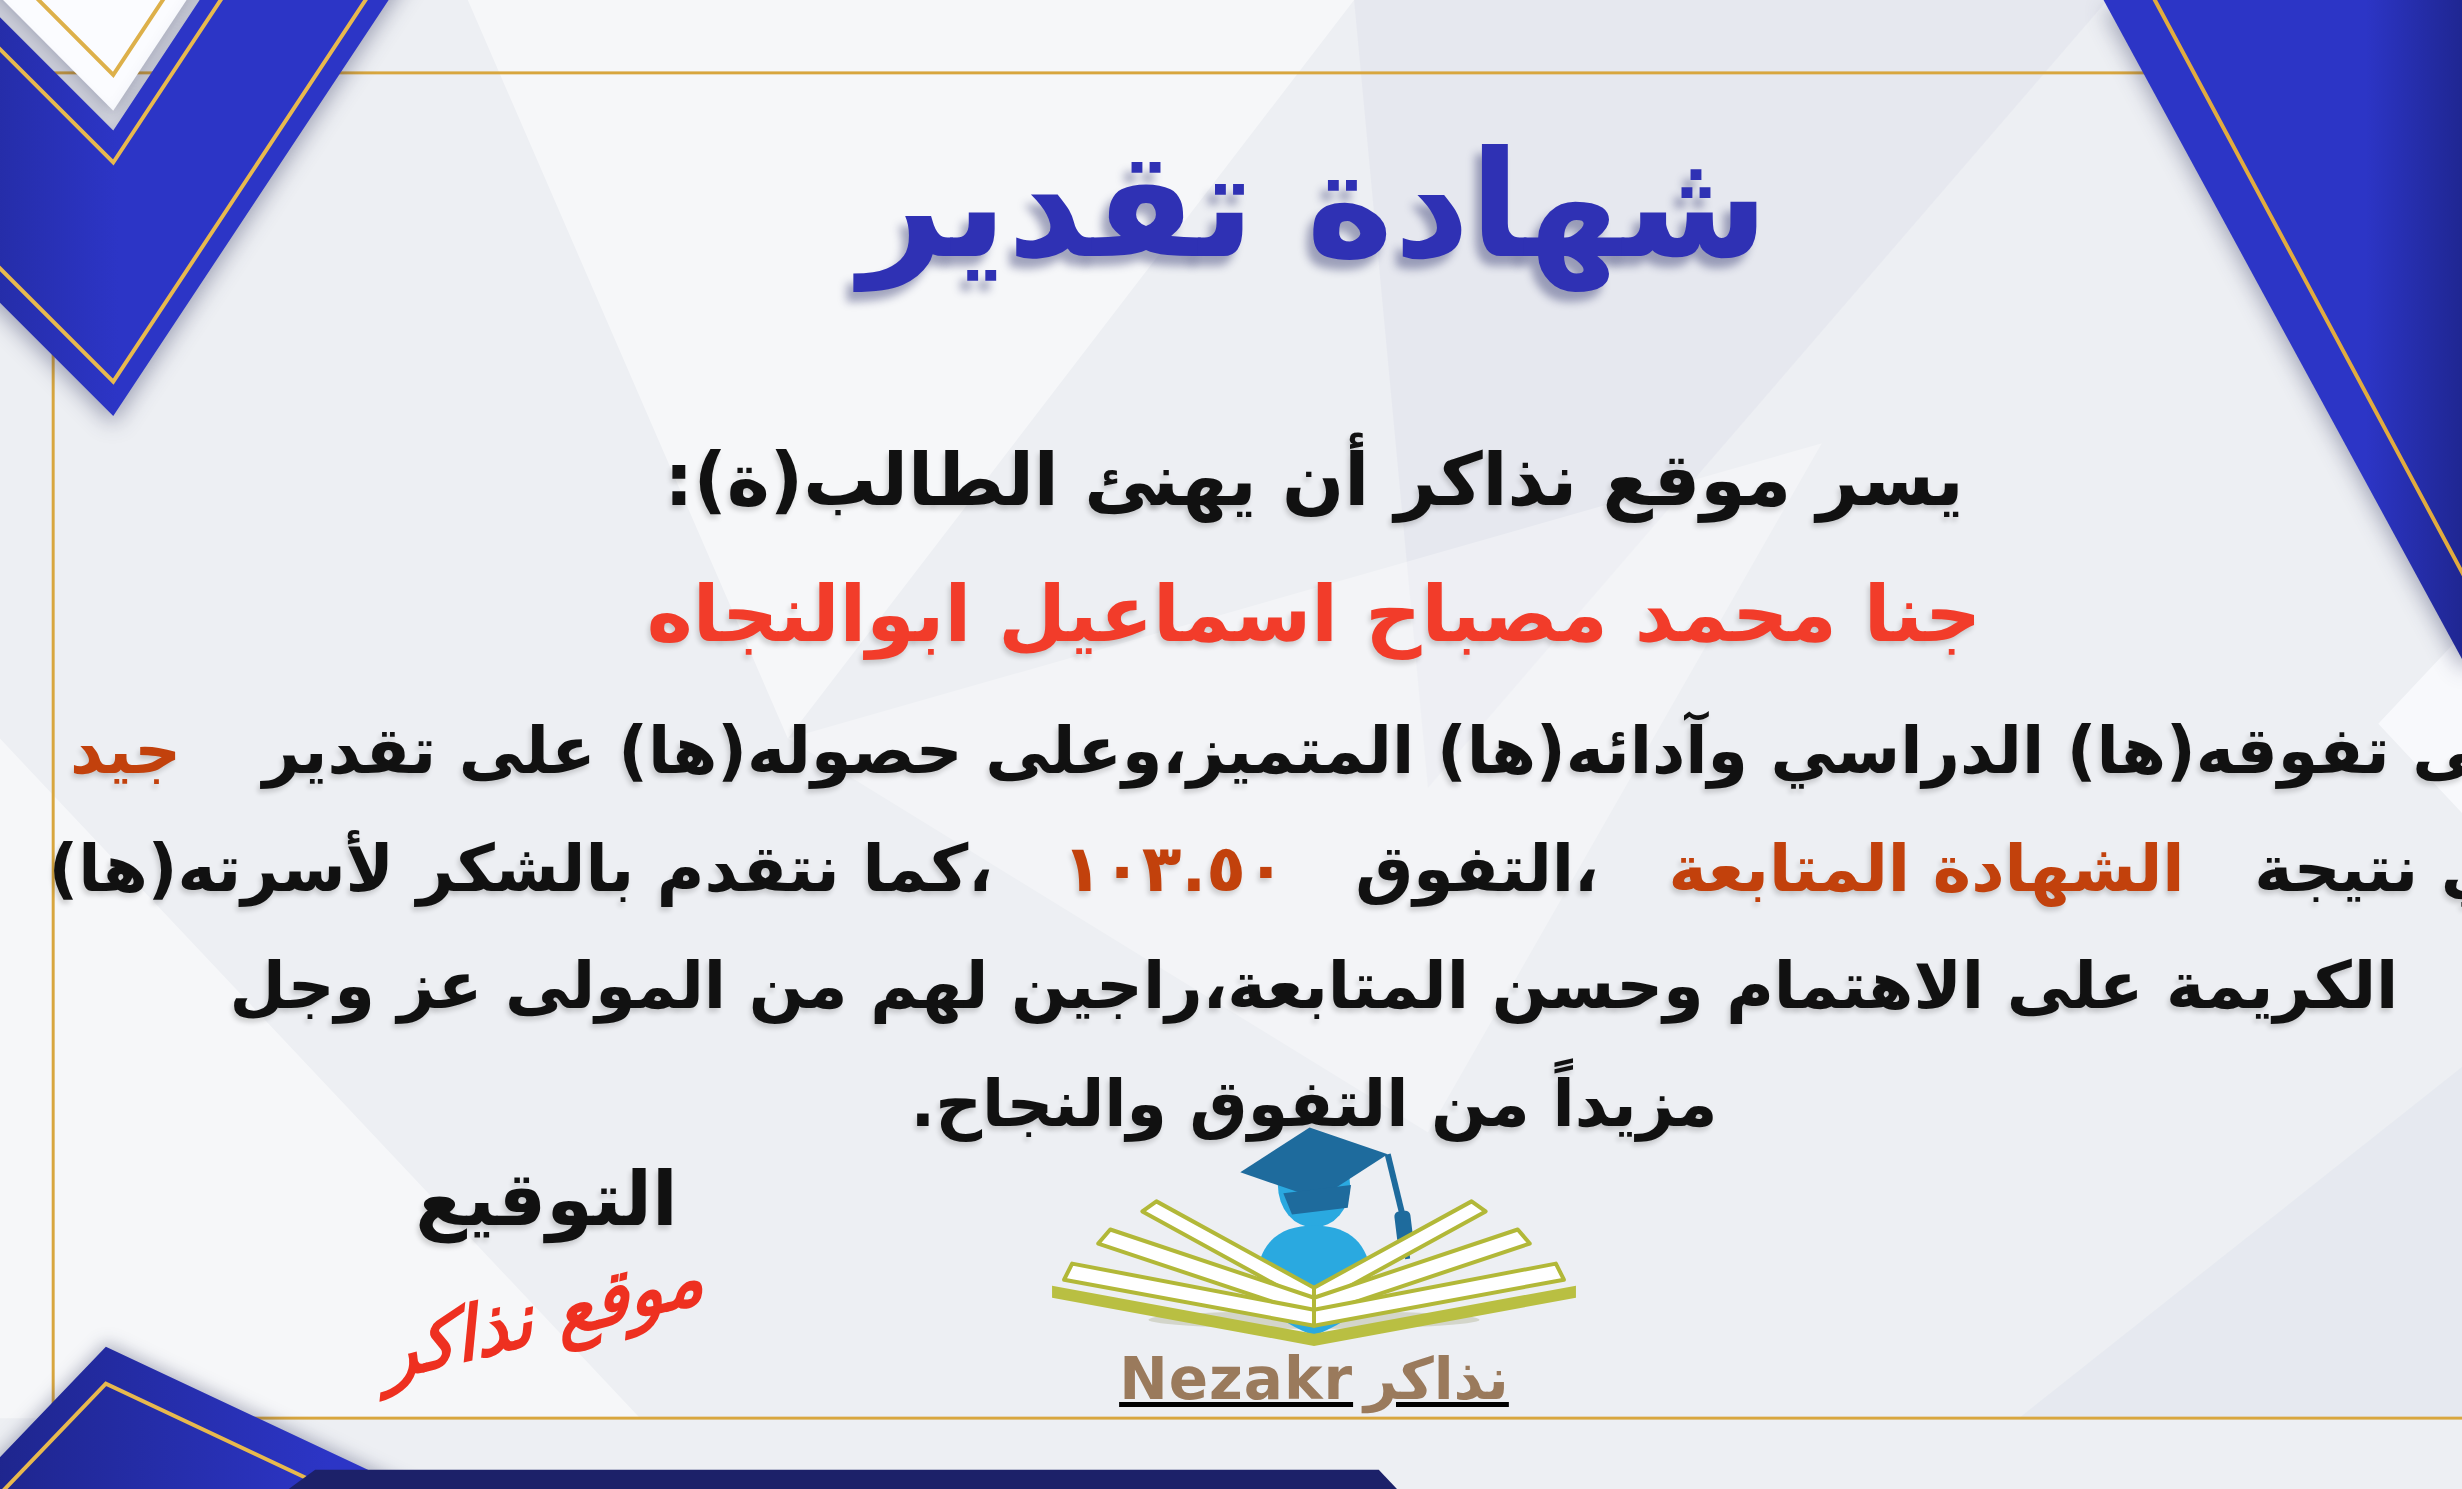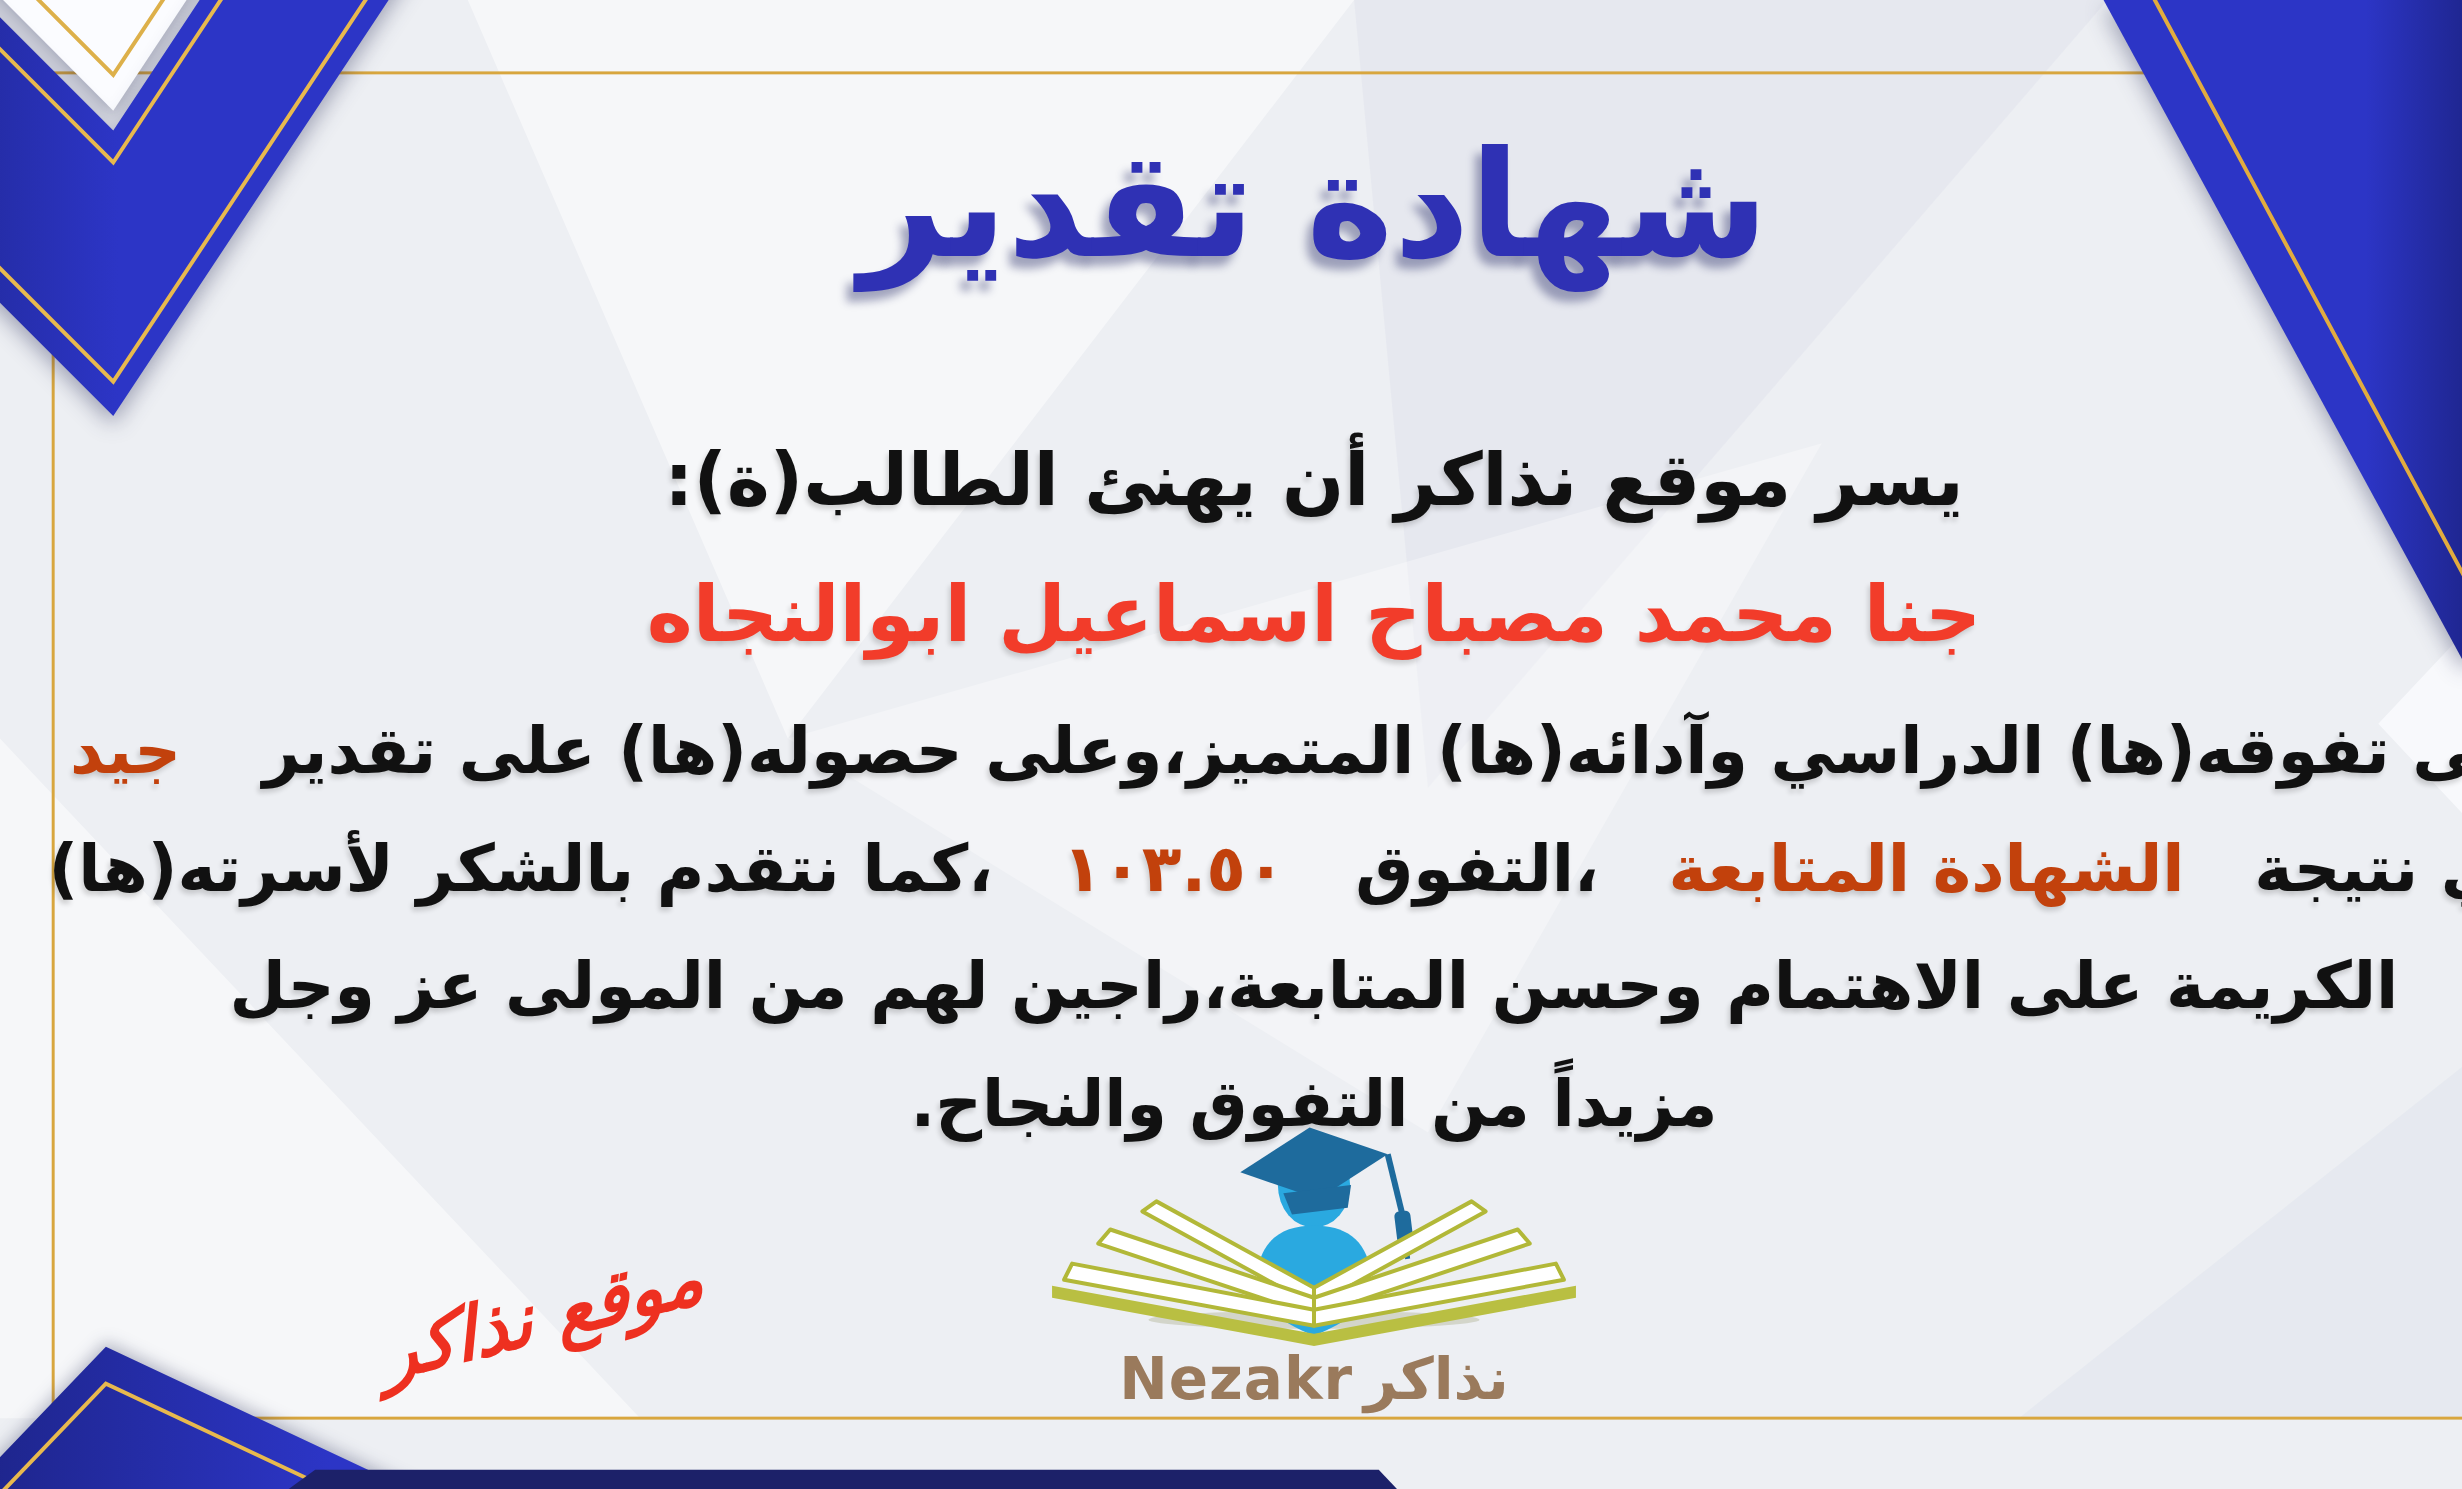--- a/index.html
+++ b/index.html
@@ -43,20 +43,21 @@
     position:absolute;left:355px;top:1273px;width:374px;z-index:3;
     text-align:center;direction:rtl;
     font-size:73px;font-weight:700;font-style:italic;
     color:#ee3020;
     transform:rotate(-14deg) skewX(-6deg);
   }
 
   .logo{
     position:absolute;left:1038px;top:1123px;width:552px;z-index:3;
     text-align:center;
+    text-decoration:underline;
   }
   .logo .brand{
     direction:ltr;margin-top:-3px;
     font-size:58px;font-weight:700;color:#9a7a5c;letter-spacing:1px;
     white-space:nowrap;
   }
   .logo .brand .arabic{margin-left:10.8px;}
 </style>
 </head>
 <body>
@@ -149,20 +150,21 @@
       <span class="red gap-both">الشهادة المتابعة</span>
       <span>،التفوق</span>
       <span class="red gap-both">١٠٣.٥٠</span>
       <span>،كما نتقدم بالشكر لأسرته(ها)</span>
     </div>
 
     <div class="bodyline">الكريمة على الاهتمام وحسن المتابعة،راجين لهم من المولى عز وجل</div>
     <div class="bodyline">مزيداً من التفوق والنجاح.</div>
   </div>
 
+  <div class="sign-label">التوقيع</div>
   <div class="sign-script">موقع نذاكر</div>
 
   <div class="logo">
     <svg width="552" height="223" viewBox="0 0 550 222" aria-hidden="true">
 
       <ellipse cx="275" cy="196" rx="165" ry="9" fill="rgba(120,125,60,.22)"></ellipse>
 
       <g fill="#2aa9e0">
         <ellipse cx="275" cy="62" rx="36" ry="42"></ellipse>
         <path d="M218 160 C218 118 242 102 275 102 C308 102 332 118 332 160 C332 182 308 198 275 212 C242 198 218 182 218 160 Z"></path>

